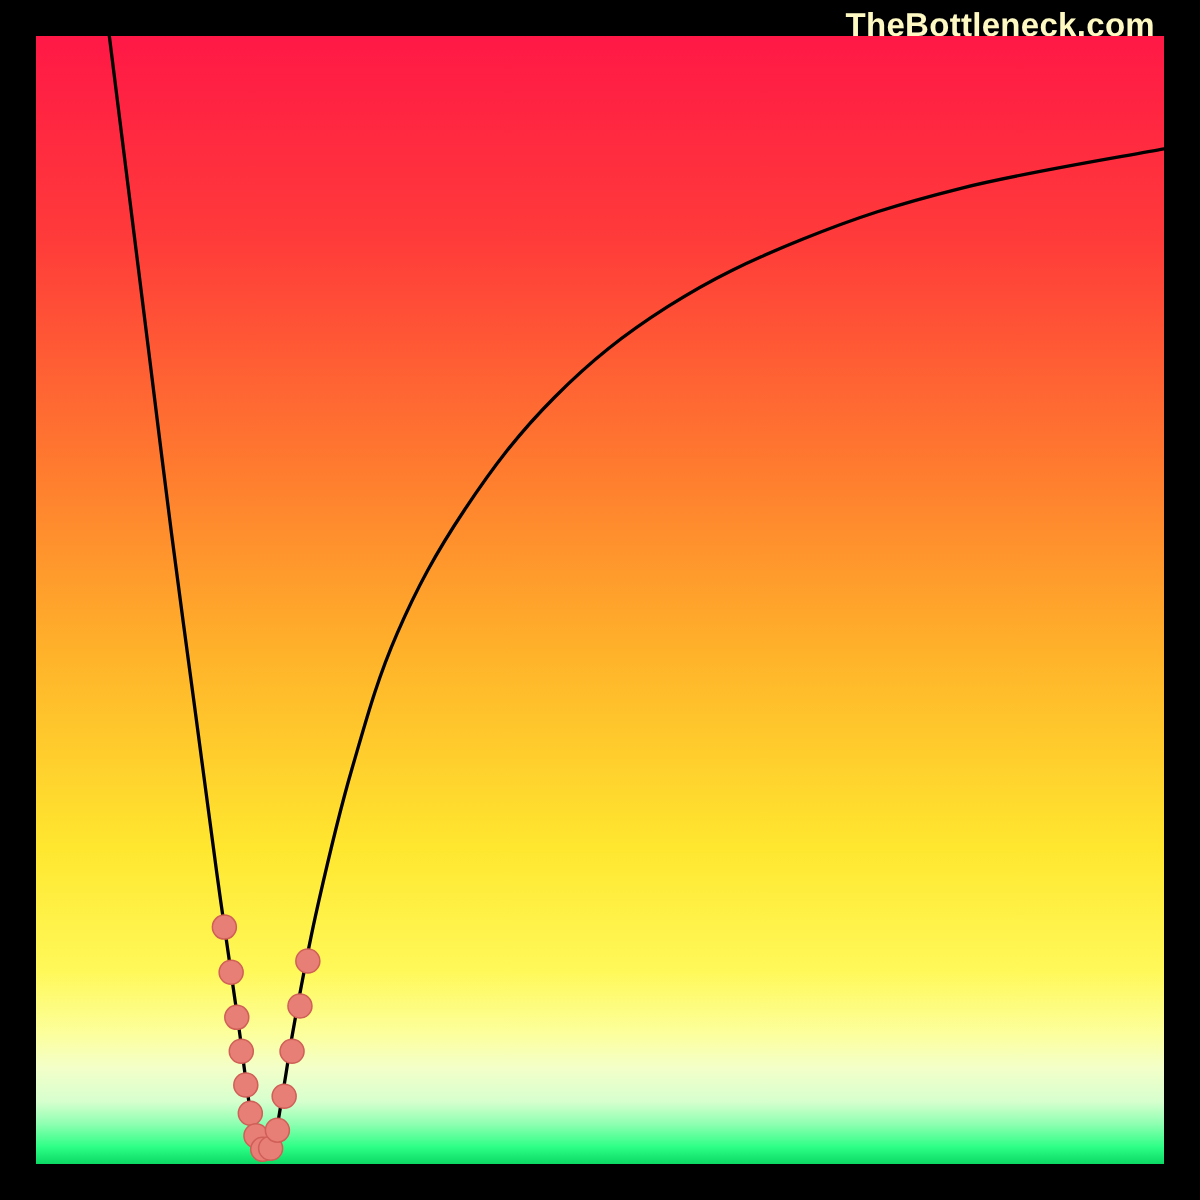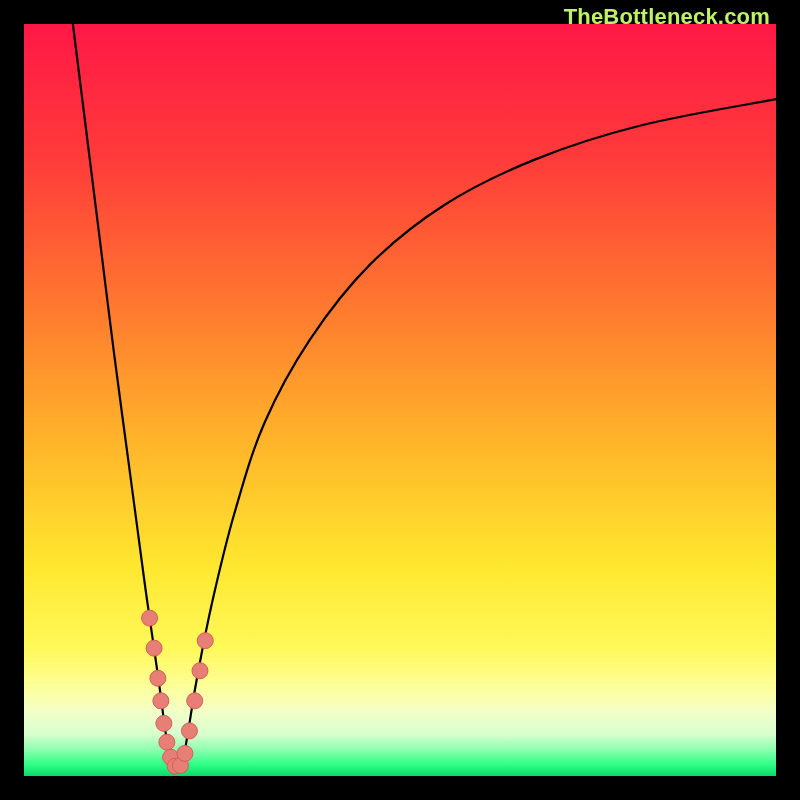--- a/index.html
+++ b/index.html
@@ -34,21 +34,21 @@
     inset: 0;
     width: 100%;
     height: 100%;
   }
   .watermark {
     position: absolute;
     top: 4px;
     right: 30px;
     font-size: 22px;
     font-weight: 600;
-    color: #bef264;
+    color: #fef9c3;
     letter-spacing: 0.2px;
     user-select: none;
   }
 </style>
 </head>
 <body>
 
 <div class="frame">
 
   <div class="watermark">TheBottleneck.com</div>

